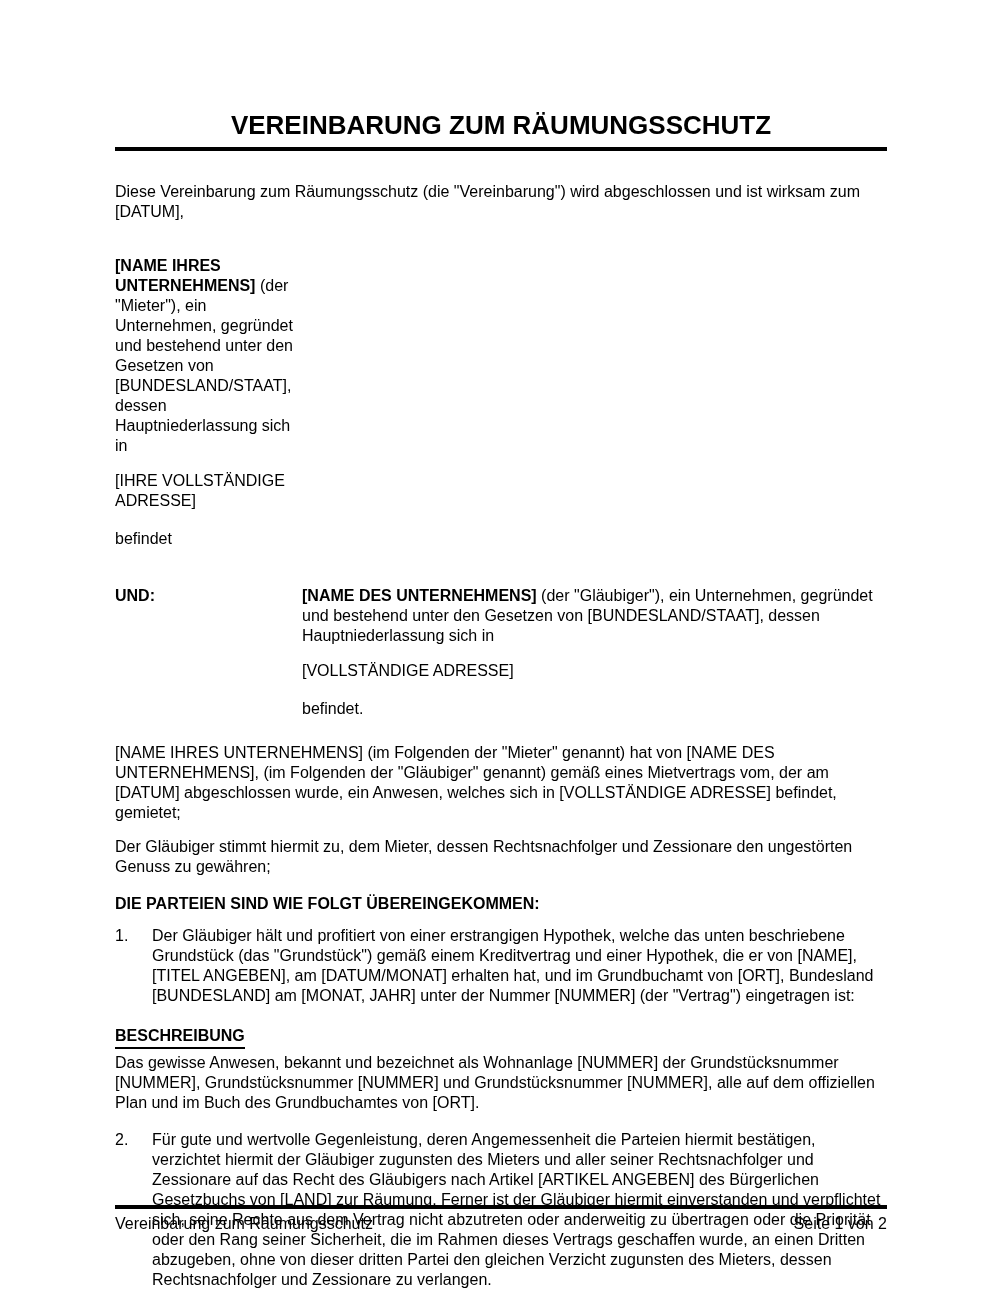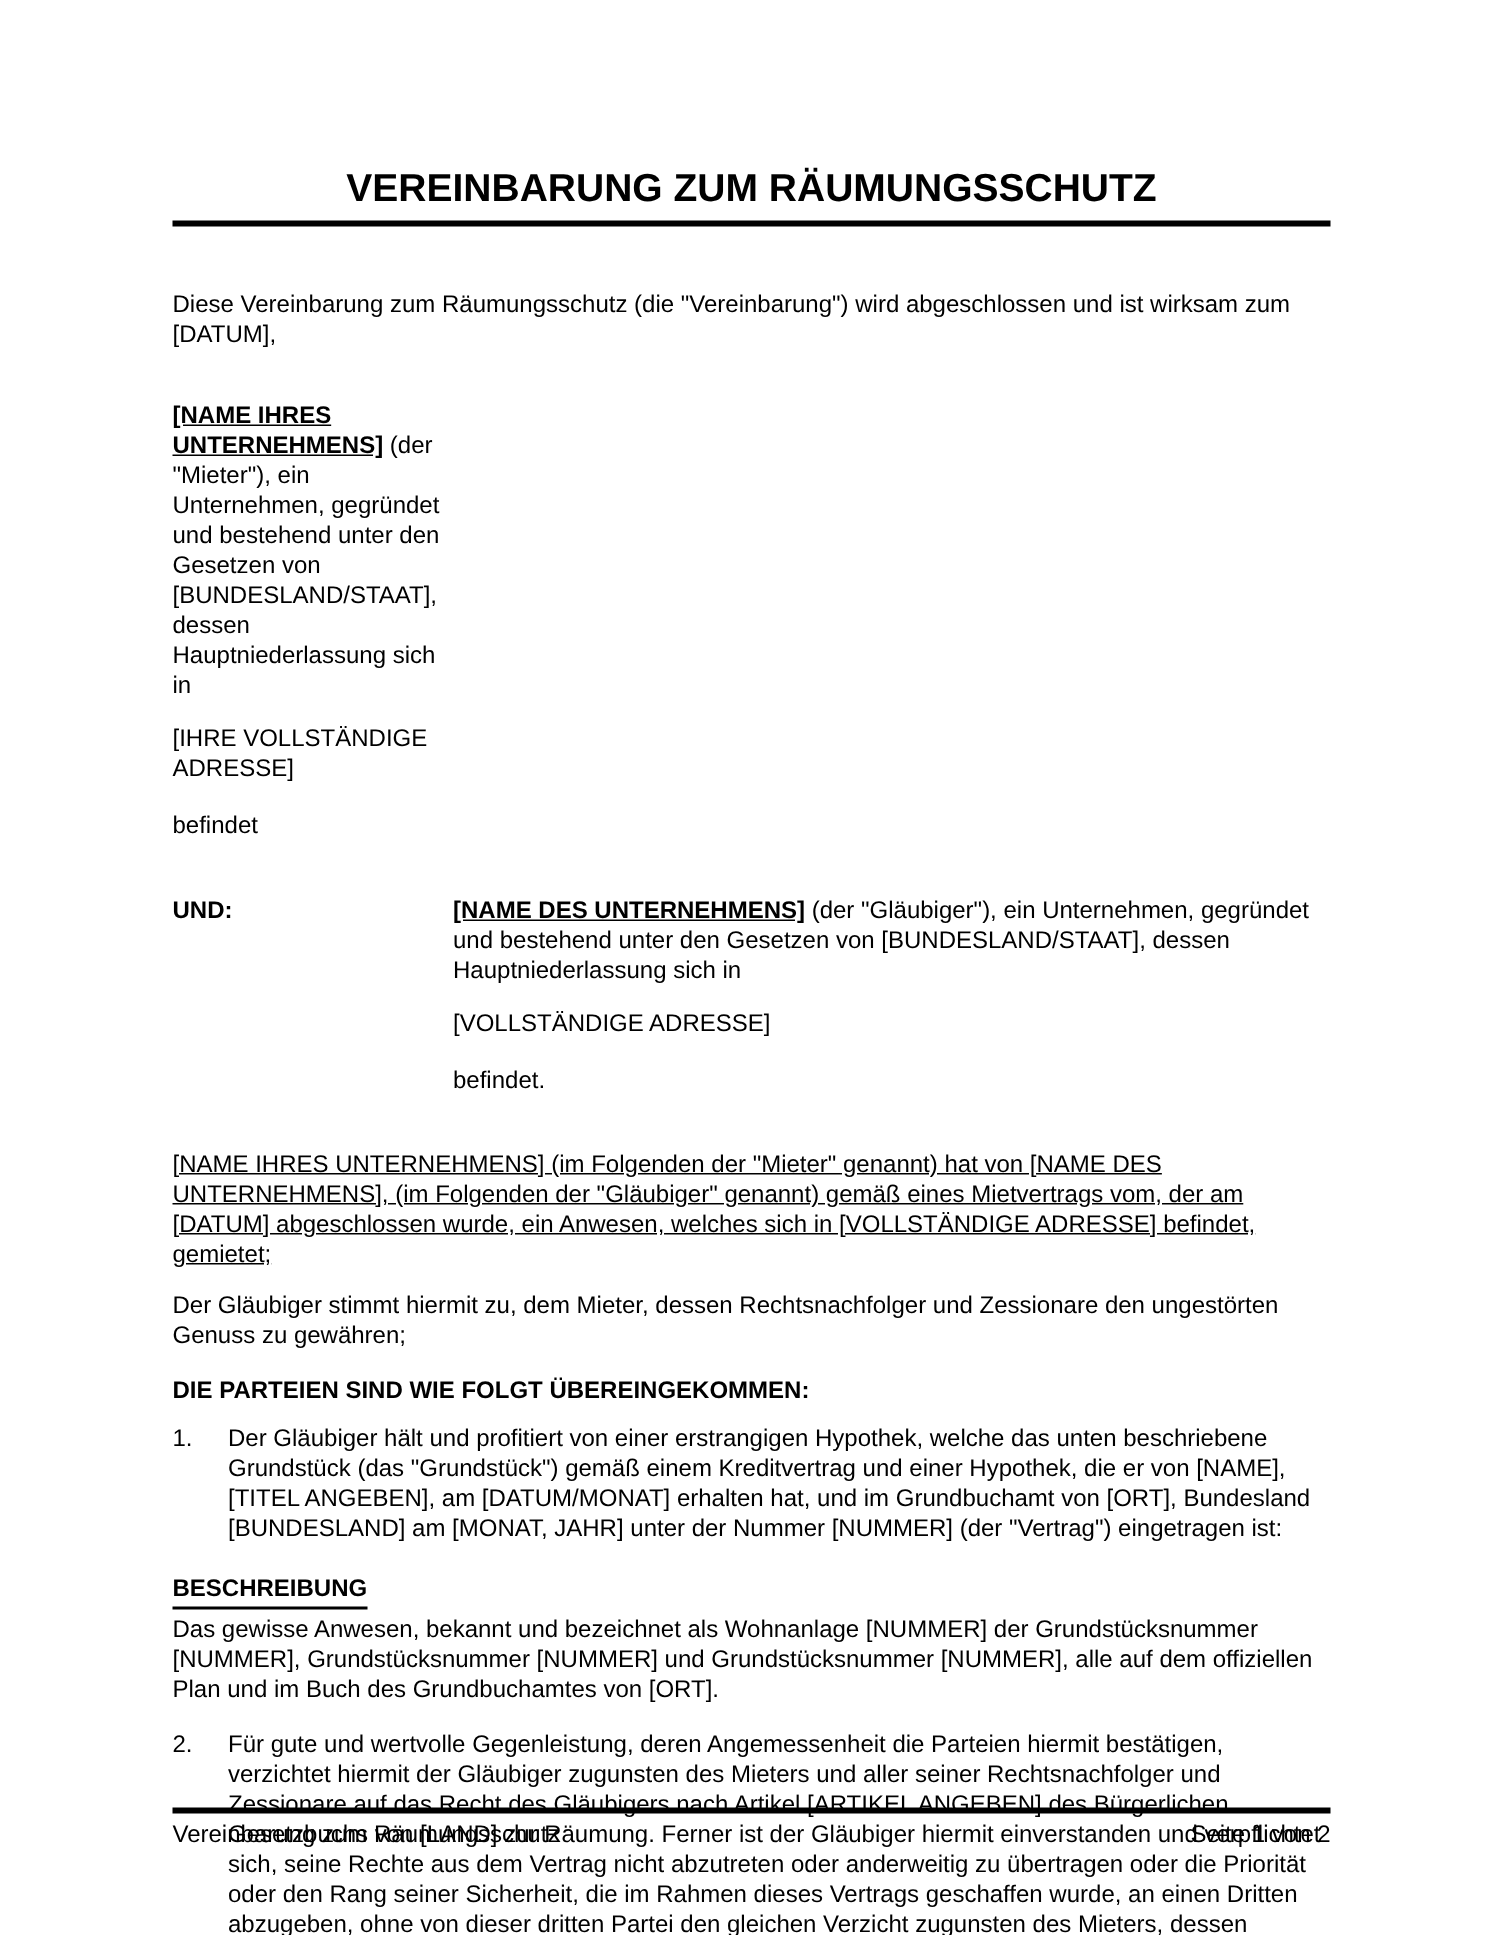--- a/index.html
+++ b/index.html
@@ -20,31 +20,31 @@
   p { margin: 0; }
   .doc-title {
     margin: 110px 0 0 0;
     font-size: 26px; line-height: 30px;
     font-weight: bold;
     text-align: center;
     letter-spacing: 0;
   }
   .title-rule { height: 4px; background: #000; margin-top: 7px; }
 
-  .intro { margin-top: 43px; }
+  .intro { margin-top: 31px; }
 
   .party-row { display: grid; grid-template-columns: 187px 581px; }
   .party-row.row-zwischen { margin-top: 34px; }
   .party-row.row-und { margin-top: 37px; }
   .party-label { font-weight: bold; }
-  .party-name { font-weight: bold; text-decoration: underline; }
+  .party-name { font-weight: bold; }
   .party-address { margin-top: 15px; }
   .party-located { margin-top: 18px; }
 
-  .recital-1 { margin-top: 36px; text-decoration: underline; }
+  .recital-1 { margin-top: 24px; }
   .recital-2 { margin-top: 14px; }
   .recital-3 { margin-top: 17px; font-weight: bold; }
 
   .list-item { display: grid; grid-template-columns: 37px 735px; }
   .list-item.item-1 { margin-top: 12px; }
   .list-item.item-2 { margin-top: 17px; }
 
   .section-heading {
     margin: 20px 0 0 0;
     font-size: 16px; line-height: 20px;

